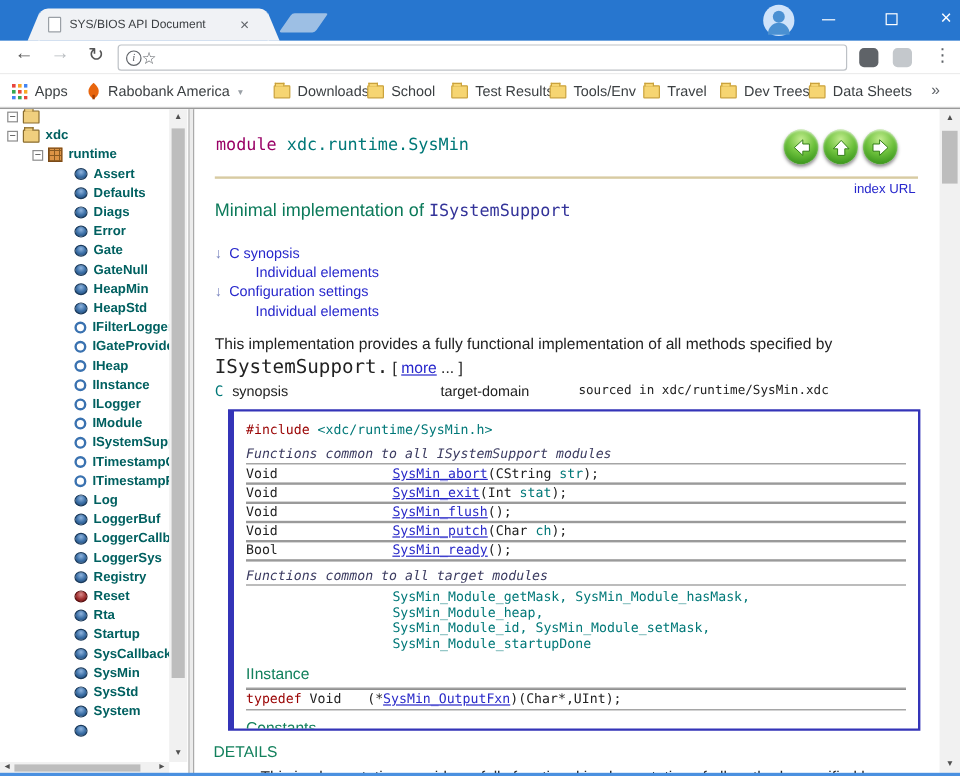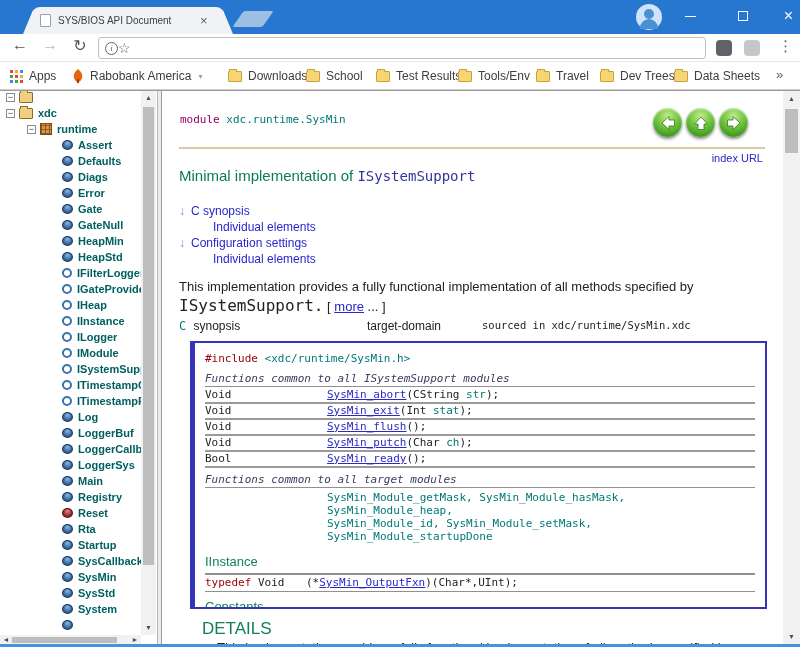--- a/index.html
+++ b/index.html
@@ -86,21 +86,21 @@
   .tree-hsb { left:0; top:544px; width:141px; height:10px; }
   .tree-hsb .left { left:2px; top:1px; width:8px; } .tree-hsb .right { right:2px; top:1px; width:8px; }
   .tree-hsb .sbthumb { top:2px; height:6px; left:12px; width:105px; }
   .main-vsb { left:783px; top:0; width:17px; height:554px; }
   .main-vsb .up { top:4px; } .main-vsb .down { bottom:4px; }
   .main-vsb .sbthumb { left:2px; width:13px; top:18px; height:44px; }
 
   
   .content { position:absolute; left:162px; top:0; width:621px; height:554px; background:#fff; overflow:hidden; }
   .mono { font-family:"DejaVu Sans Mono", monospace; }
-  .modtitle { position:absolute; left:18px; top:22px; font-family:"DejaVu Sans Mono",monospace; font-size:11px; }
+  .modtitle { position:absolute; left:18px; top:22px; font-family:"DejaVu Sans Mono",monospace; font-size:14px; }
   .kw-module { color:#990066; }
   .modname { color:#007878; }
   .titlehr { position:absolute; left:17px; top:56px; width:586px; height:2px; background:#d8cba2; }
   .navbtns { position:absolute; left:491px; top:17px; display:flex; gap:4px; }
   .gbtn { width:29px; height:29px; border-radius:50%; position:relative;
           background:radial-gradient(circle at 50% 28%, #c2ec8e, #6fc23e 45%, #3f9a1f 78%, #2d7a12);
           box-shadow:0 2px 3px rgba(0,0,0,.45), inset 0 1px 2px rgba(255,255,255,.7); }
   .gbtn svg { position:absolute; left:4.5px; top:4.5px; }
   .indexurl { position:absolute; left:400px; top:61px; width:201px; text-align:right; font-size:11px; }
   .indexurl a { color:#2727cc; text-decoration:none; }
@@ -129,21 +129,21 @@
   .inclline { margin-bottom:7px; }
   .ihead { font-style:italic; color:#3b3b60; border-bottom:1px solid #909090; padding-bottom:1px; margin-bottom:1px; }
   .fnrow { padding:1px 0 1px; border-bottom:2px solid #9a9a9a; line-height:12px; }
   .c1f { display:inline-block; width:122px; }
   .modfns { padding:2px 0 4px 122px; line-height:13px; }
   .secth { font-size:13px; color:#12805c; font-family:"Liberation Sans",sans-serif; margin:7px 0 4px; }
   .dline { height:1px; border-top:1px solid #909090; border-bottom:1px solid #909090; }
   .tdrow { padding:2px 0; line-height:12px; border-bottom:1px solid #909090; }
   .c1t { display:inline-block; width:101px; }
 
-  .details { position:absolute; left:40px; top:528px; font-size:17px; color:#12805c; }
+  .details { position:absolute; left:16px; top:528px; font-size:13px; color:#12805c; }
   .detailstext { position:absolute; left:55px; top:549px; font-size:13px; color:#222; }
 
   .bottomedge { position:absolute; left:0; top:644px; width:800px; height:3px; background:#4a90e0; }
 </style>
 </head>
 <body>
 
 <div class="window">
 
   <div class="titlebar">
@@ -332,24 +332,20 @@
         <div class="trow ind2">
             <span class="tico ico-mod"></span>
             <span class="tlabel">LoggerCallback</span>
           </div>
         <div class="trow ind2">
             <span class="tico ico-mod"></span>
             <span class="tlabel">LoggerSys</span>
           </div>
         <div class="trow ind2">
             <span class="tico ico-mod"></span>
-            <span class="tlabel">Main</span>
-          </div>
-        <div class="trow ind2">
-            <span class="tico ico-mod"></span>
             <span class="tlabel">Registry</span>
           </div>
         <div class="trow ind2">
             <span class="tico ico-red"></span>
             <span class="tlabel">Reset</span>
           </div>
         <div class="trow ind2">
             <span class="tico ico-mod"></span>
             <span class="tlabel">Rta</span>
           </div>

